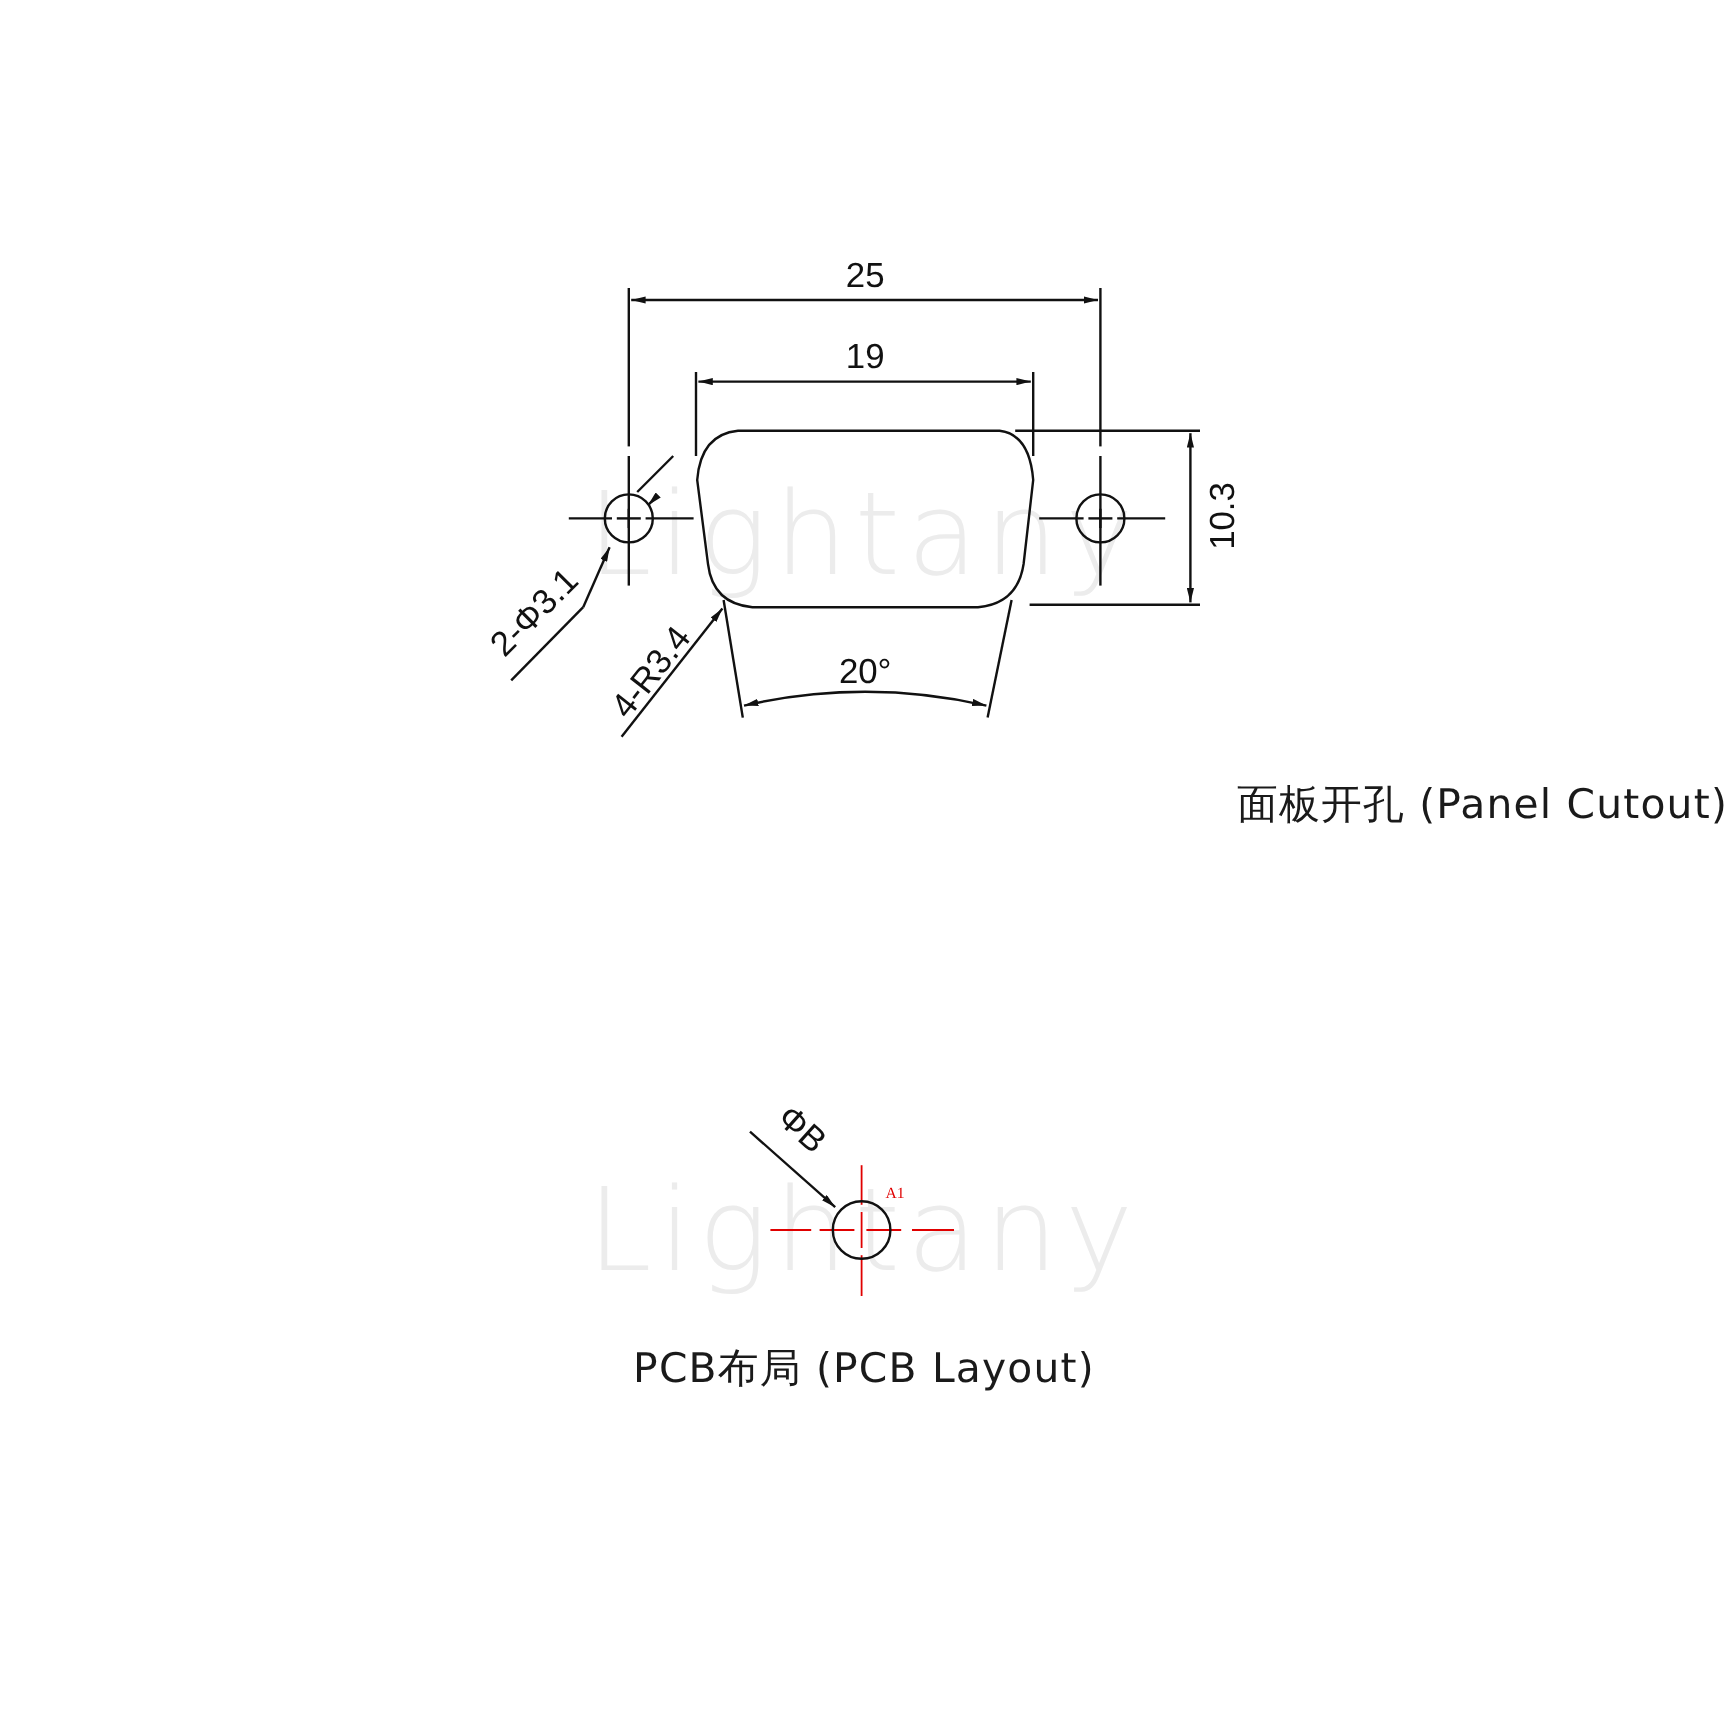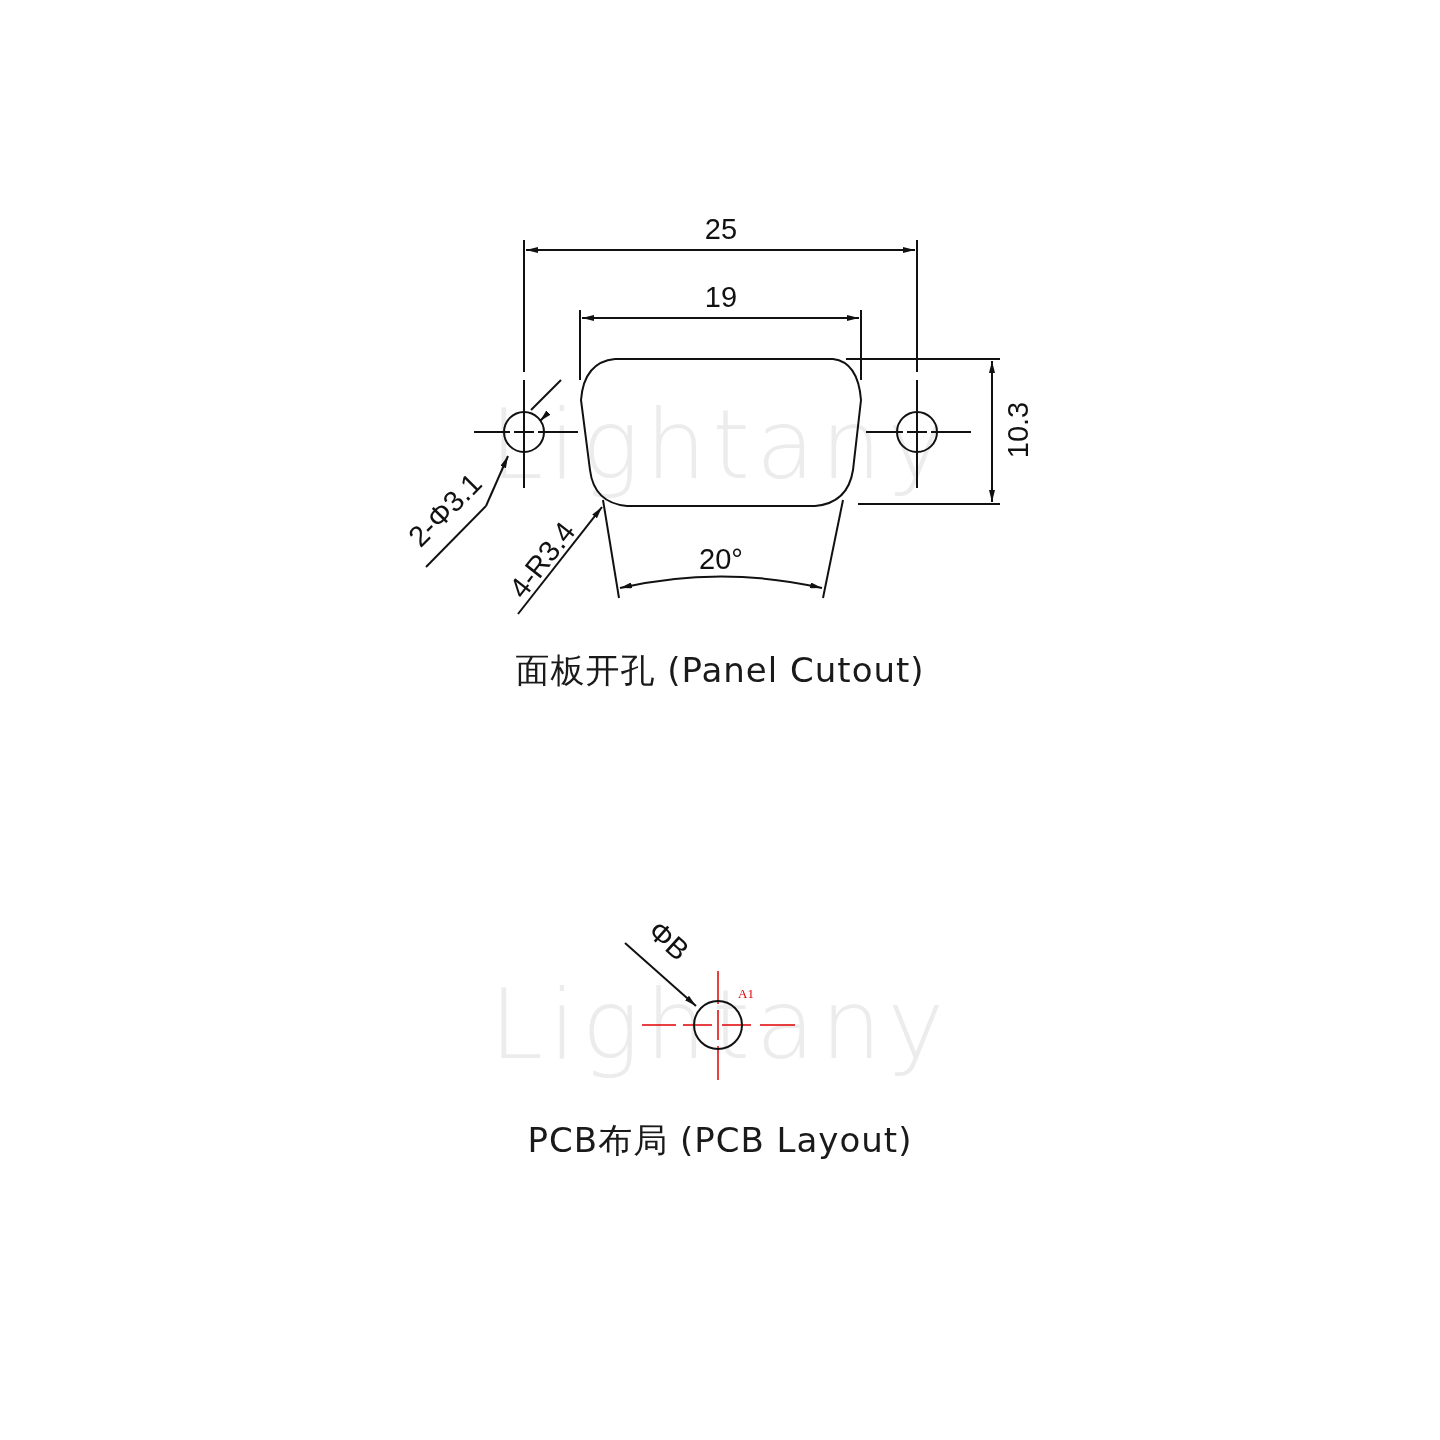--- a/index.html
+++ b/index.html
@@ -92,14 +92,14 @@
       <line x1="718" y1="1010" x2="718" y2="1040"></line>
       <line x1="718" y1="1046" x2="718" y2="1080"></line>
     </g>
     <circle cx="718" cy="1025" r="24" stroke="#111" stroke-width="2" fill="none"></circle>
     <line x1="625" y1="943" x2="696" y2="1006" stroke="#111" stroke-width="2" marker-end="url(#arr)"></line>
     <text class="dim-text" x="0" y="0" text-anchor="middle" transform="translate(662,948) rotate(42)">ΦB</text>
     <text class="red-label" x="738" y="998">A1</text>
   </g>
 </svg>
 
-<div class="caption" style="top:648px;">面板开孔 (Panel Cutout)</div>
+<div class="caption" style="top:648px;text-align:right;">面板开孔 (Panel Cutout)</div>
 <div class="caption" style="top:1118px;">PCB布局 (PCB Layout)</div>
 
 </body></html>

